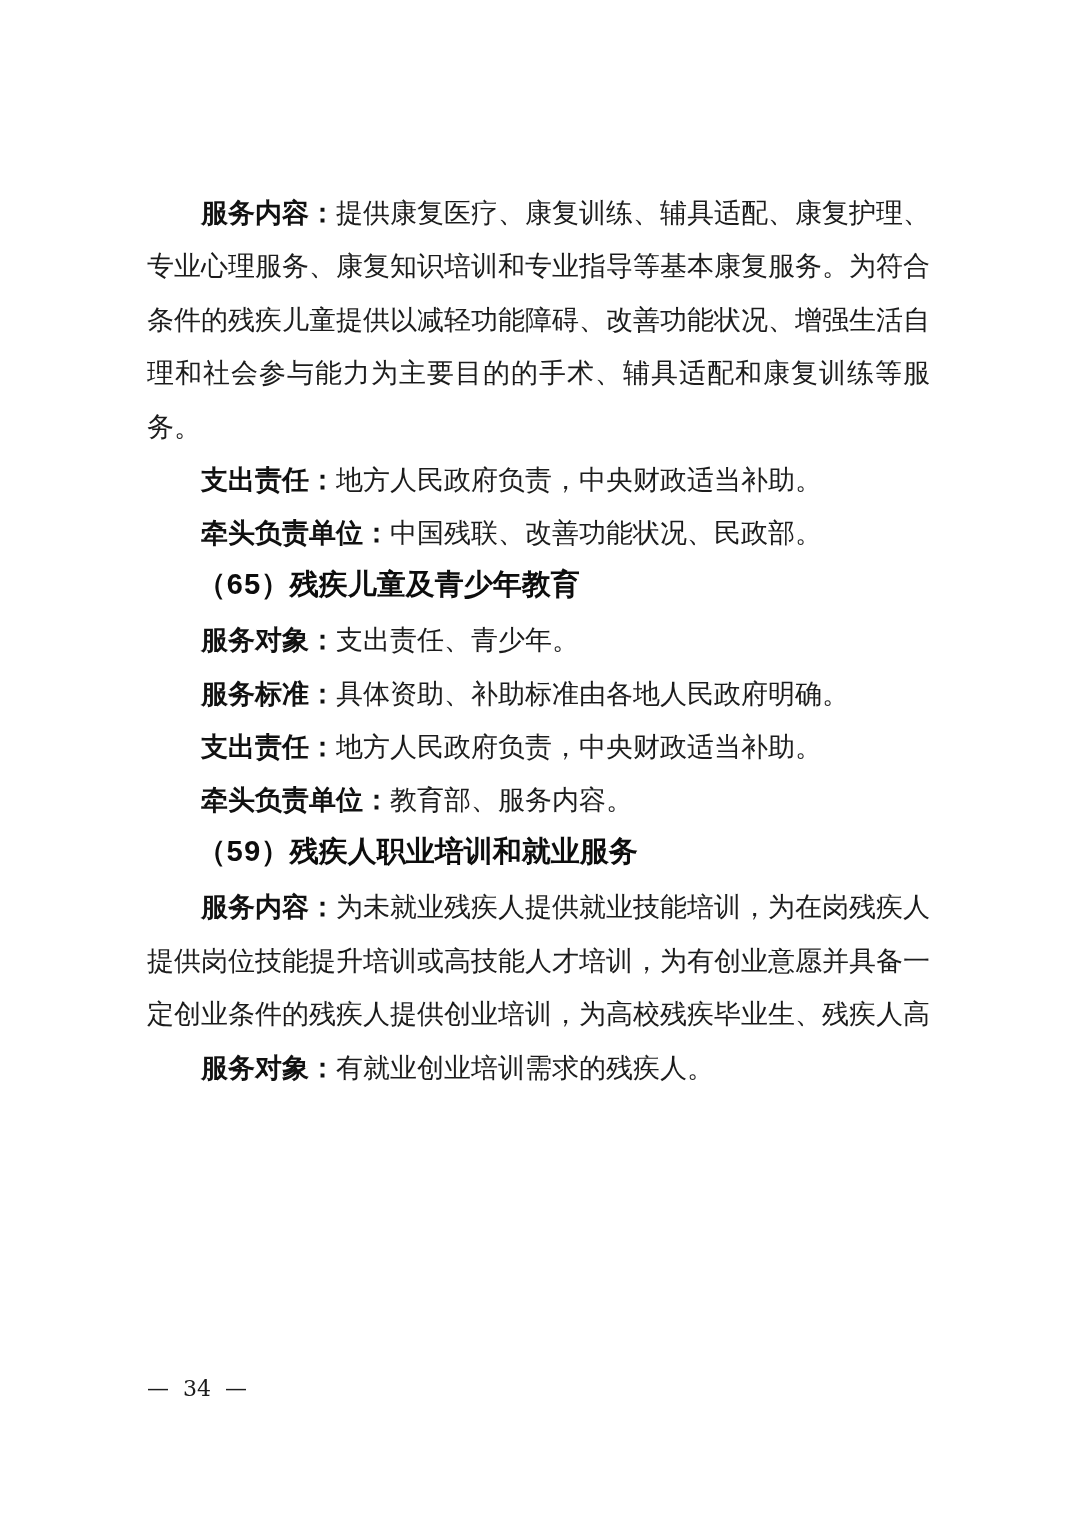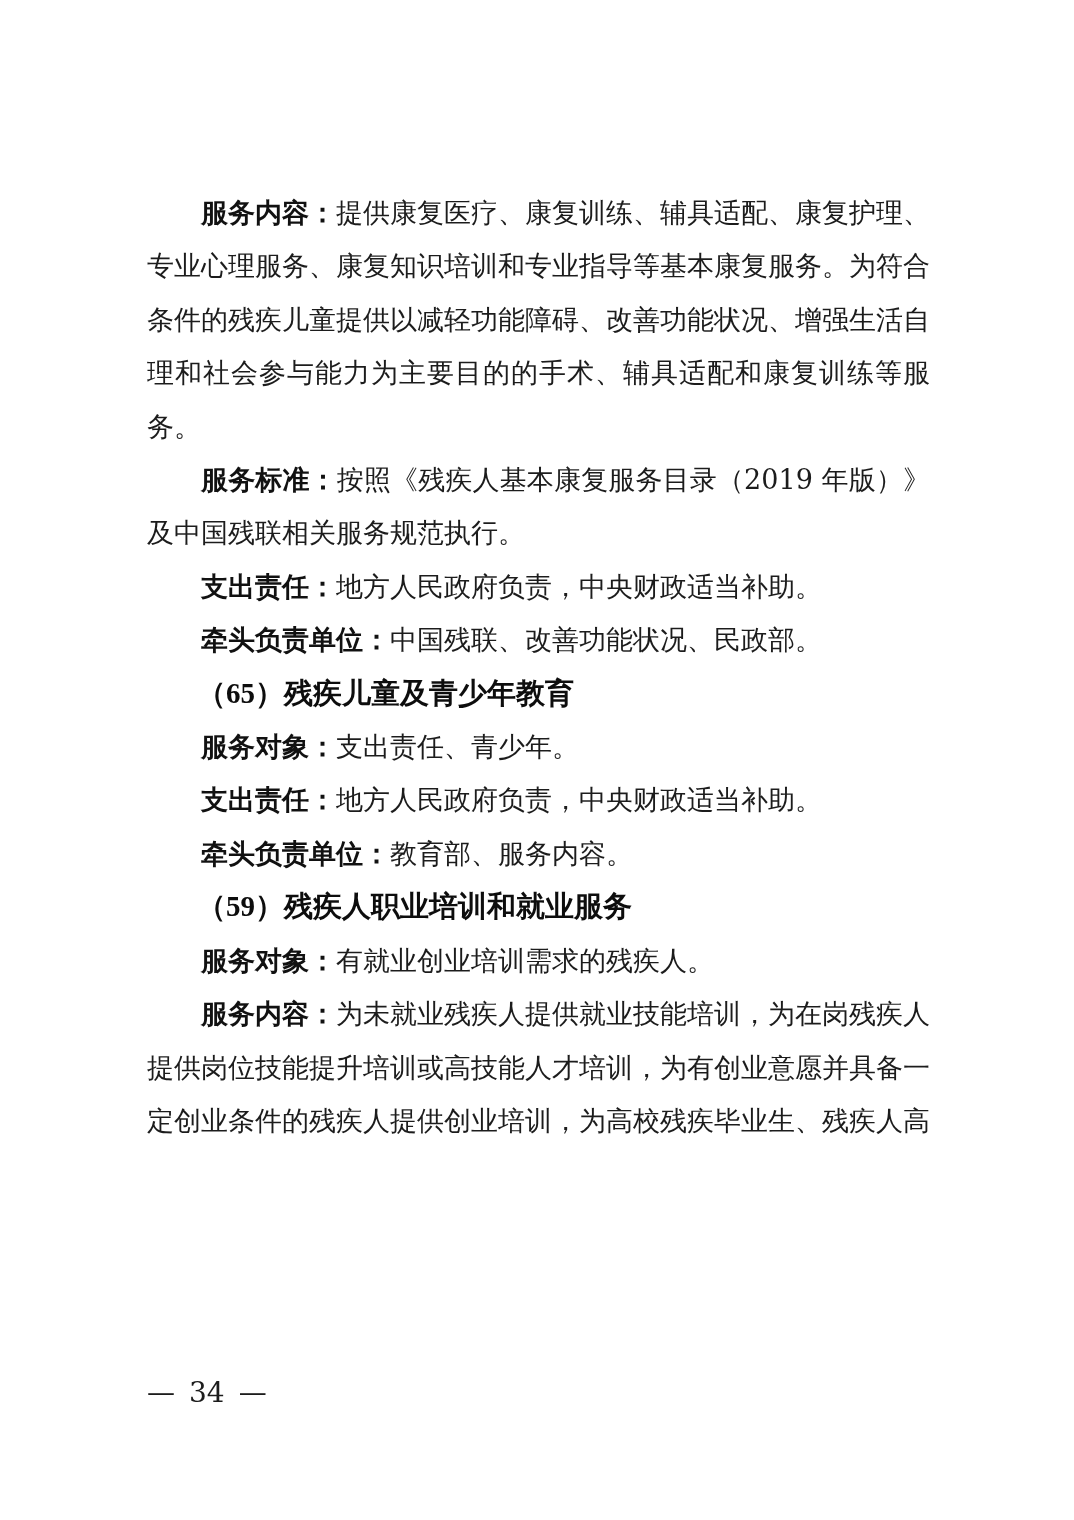--- a/index.html
+++ b/index.html
@@ -31,70 +31,70 @@
     text-justify: inter-ideograph;
     text-indent: 54px;
     font-weight: 300;
   }
   .para .label {
     font-weight: bold;
     color: #111111;
   }
   .heading {
     margin: 0;
-    font-family: Liberation Serif, serif;
+    font-family: Liberation Mono, monospace;
     font-size: 29px;
     font-weight: bold;
     line-height: 53.4px;
     color: #0d0d0d;
     text-indent: 50px;
     text-align: left;
   }
   .footer {
     position: absolute;
     left: 147px;
     top: 1376px;
     font-family: "DejaVu Serif", "Liberation Serif", serif;
-    font-size: 28px;
+    font-size: 22px;
     color: #1c1c1c;
     white-space: pre;
   }
   .footer .dash {
     letter-spacing: 0;
   }
   .footer .num {
     margin: 0 14px;
   }
 </style>
 </head>
 <body>
 
 <div class="page">
   <div class="content">
 
     <p class="para"><span class="label">服务内容：</span><span>提供康复医疗、康复训练、辅具适配、康复护理、专业心理服务、康复知识培训和专业指导等基本康复服务。为符合条件的残疾儿童提供以减轻功能障碍、改善功能状况、增强生活自理和社会参与能力为主要目的的手术、辅具适配和康复训练等服务。</span></p>
 
-    <p class="para"><span class="label">服务标准：</span><span>按照《残疾人基本康复服务目录（2019 年版）》及中国残联相关服务规范执行。</span></p>
 
     <p class="para"><span class="label">支出责任：</span><span>地方人民政府负责，中央财政适当补助。</span></p>
 
     <p class="para"><span class="label">牵头负责单位：</span><span>中国残联、改善功能状况、民政部。</span></p>
 
     <h3 class="heading">（65）残疾儿童及青少年教育</h3>
 
     <p class="para"><span class="label">服务对象：</span><span>支出责任、青少年。</span></p>
 
 
+    <p class="para"><span class="label">服务标准：</span><span>具体资助、补助标准由各地人民政府明确。</span></p>
 
     <p class="para"><span class="label">支出责任：</span><span>地方人民政府负责，中央财政适当补助。</span></p>
 
     <p class="para"><span class="label">牵头负责单位：</span><span>教育部、服务内容。</span></p>
 
     <h3 class="heading">（59）残疾人职业培训和就业服务</h3>
 
+    <p class="para"><span class="label">服务内容：</span><span>为未就业残疾人提供就业技能培训，为在岗残疾人提供岗位技能提升培训或高技能人才培训，为有创业意愿并具备一定创业条件的残疾人提供创业培训，为高校残疾毕业生、残疾人高</span></p>
+
     <p class="para"><span class="label">服务对象：</span><span>有就业创业培训需求的残疾人。</span></p>
-
-    <p class="para"><span class="label">服务内容：</span><span>为未就业残疾人提供就业技能培训，为在岗残疾人提供岗位技能提升培训或高技能人才培训，为有创业意愿并具备一定创业条件的残疾人提供创业培训，为高校残疾毕业生、残疾人高</span></p>
 
   </div>
 
   <div class="footer"><span class="dash">—</span><span class="num">34</span><span class="dash">—</span></div>
 </div>
 
 </body></html>

